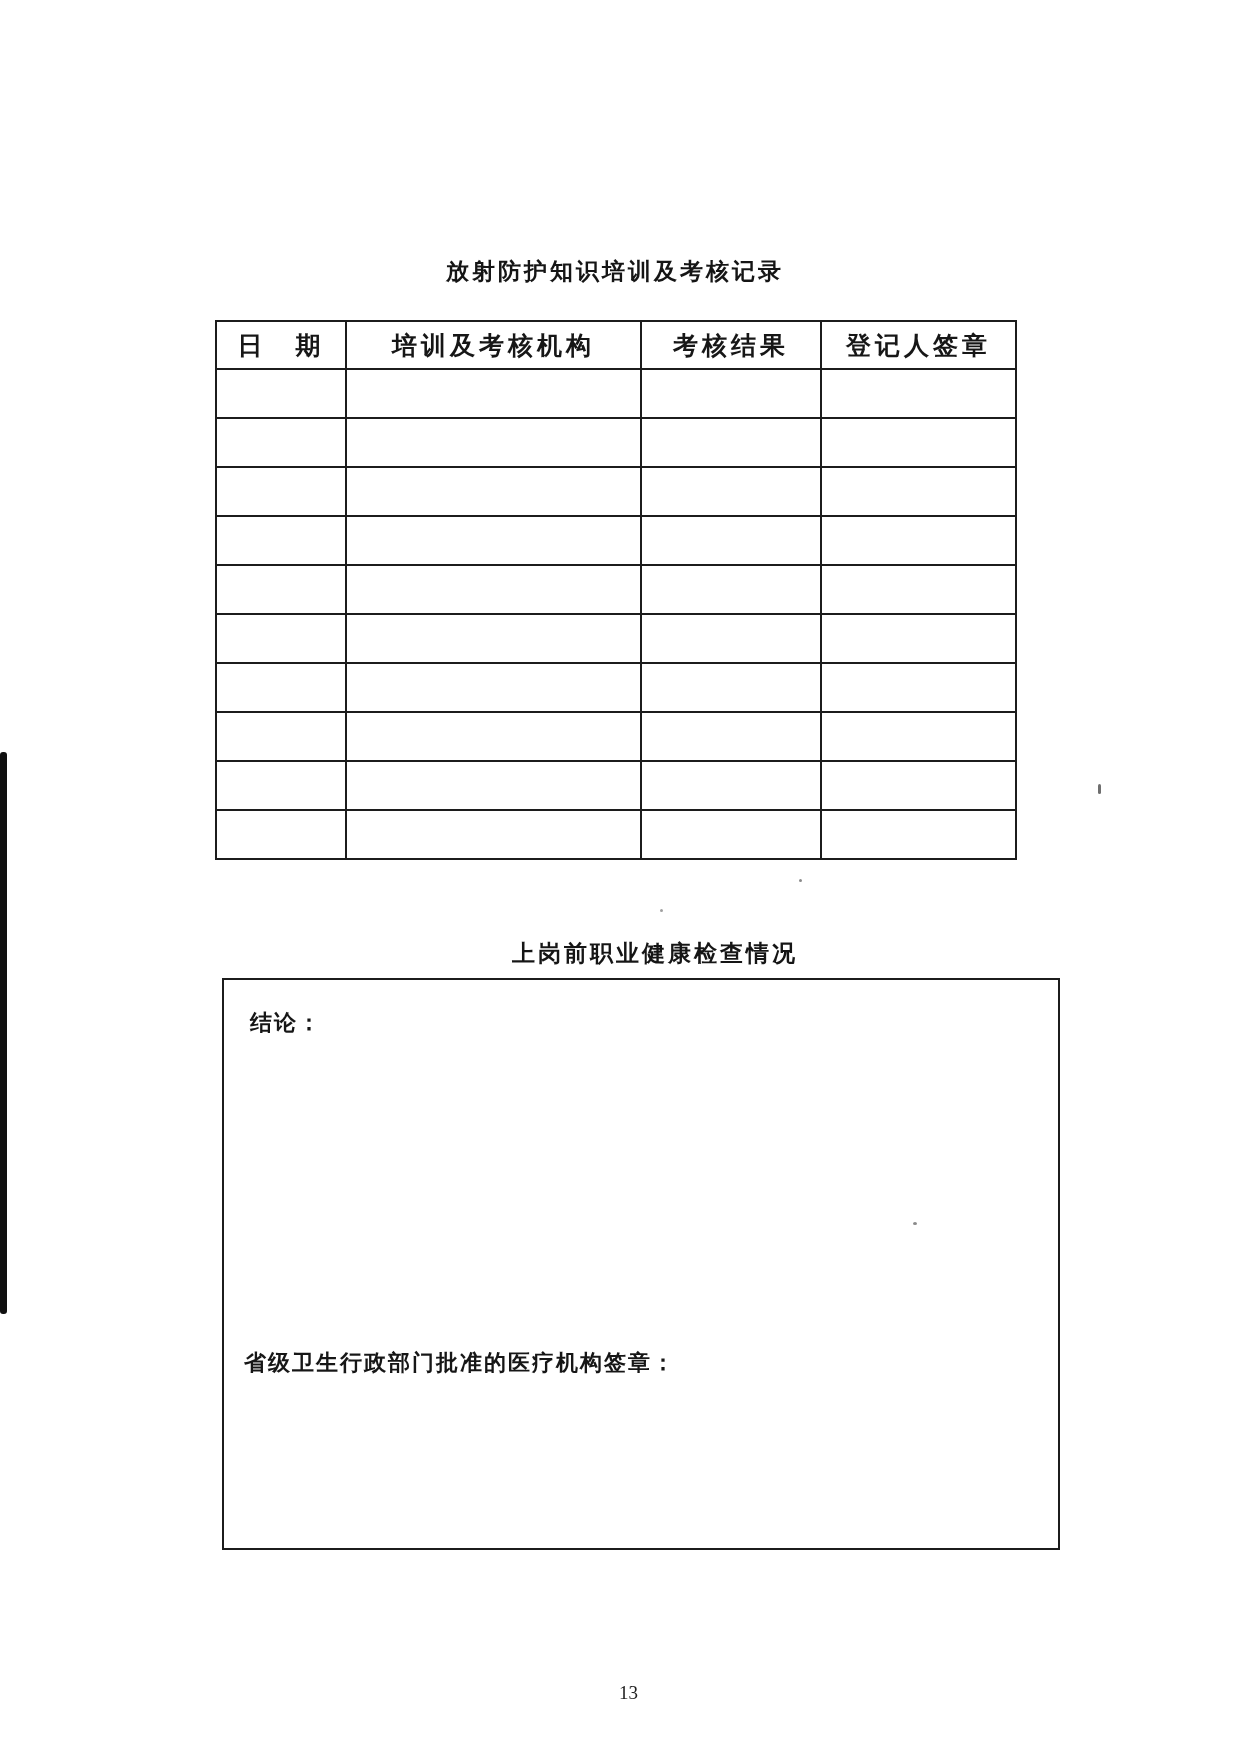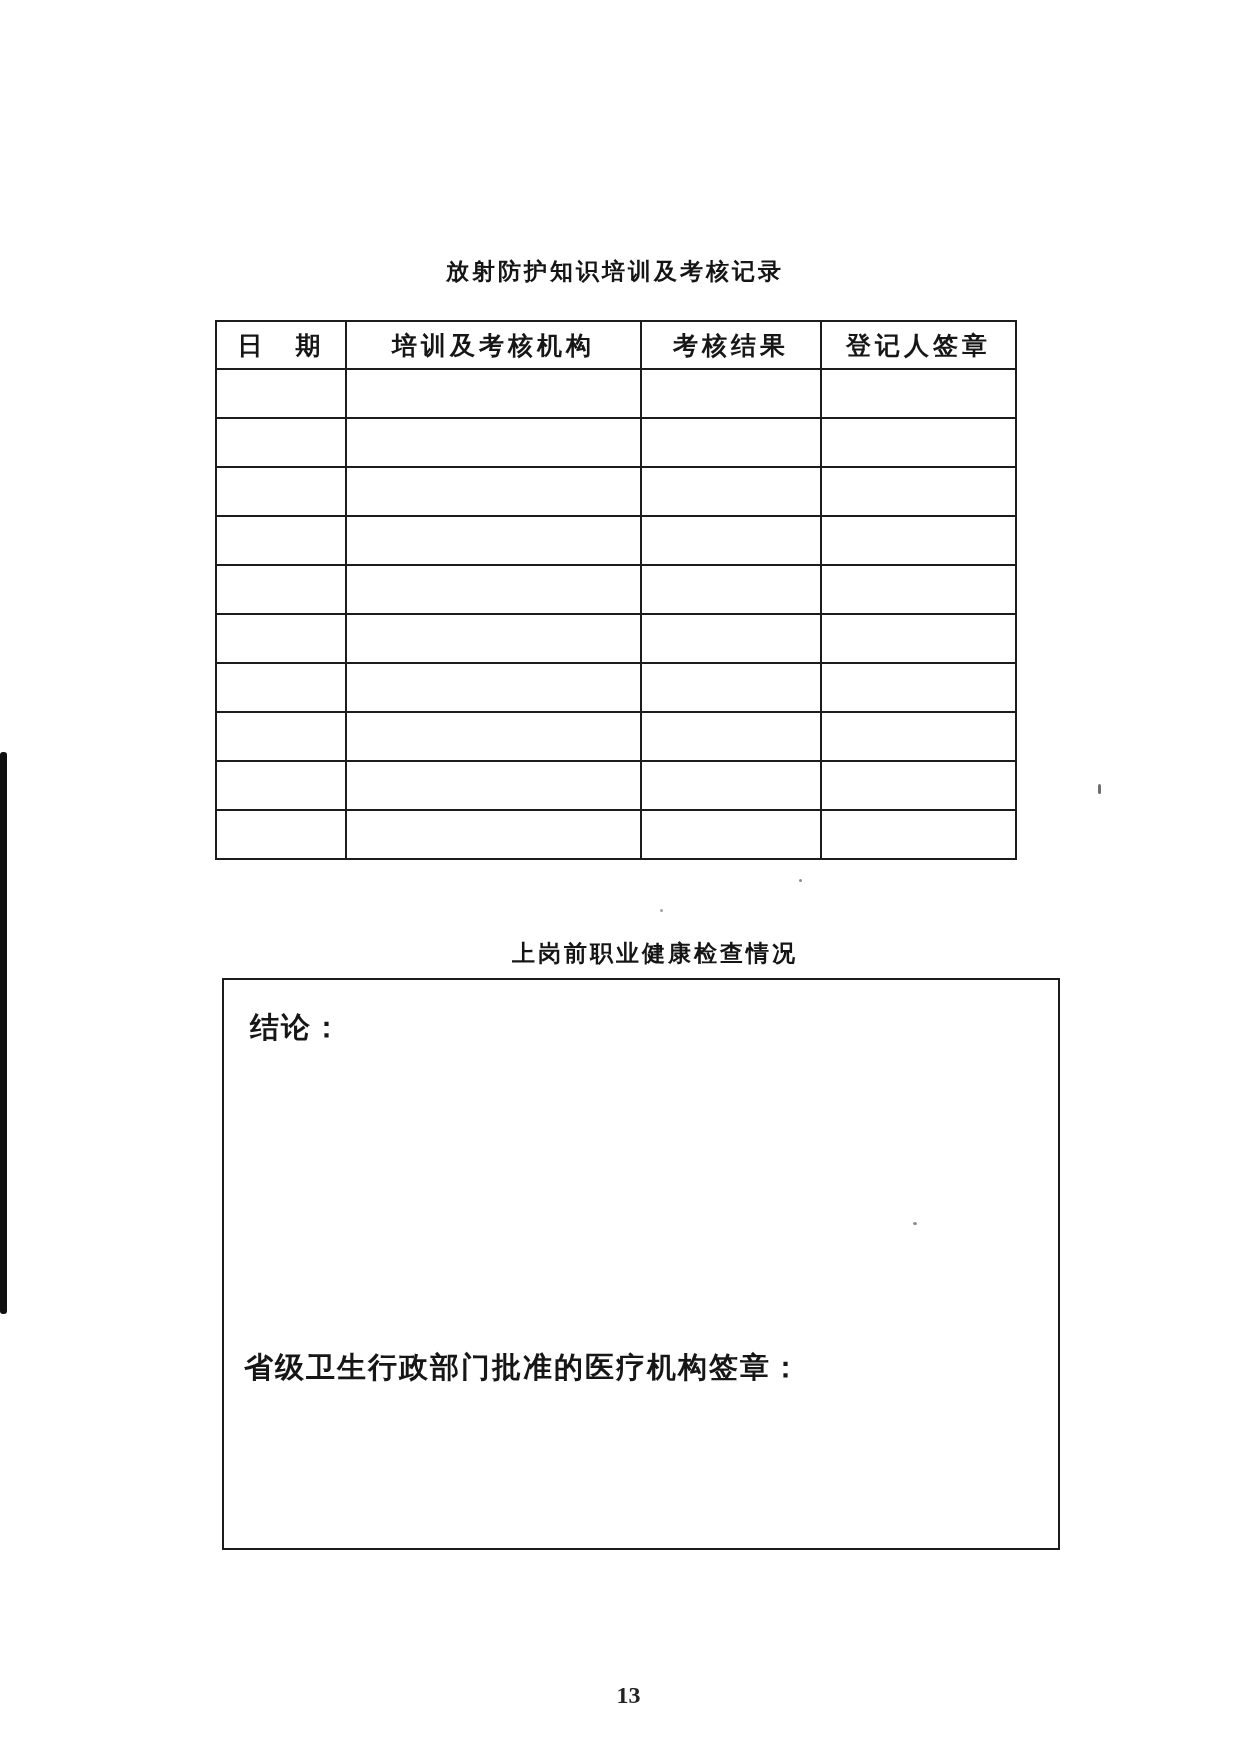--- a/index.html
+++ b/index.html
@@ -60,42 +60,41 @@
     position: absolute;
     left: 222px;
     top: 978px;
     width: 838px;
     height: 572px;
     border: 2px solid #1c1c1c;
     background: #fff;
   }
   .health-box .label {
     position: absolute;
-    font-size: 29px;
+    font-size: 22px;
     font-weight: bold;
     letter-spacing: 2px;
     color: #161616;
   }
   .conclusion { left: 26px; top: 28px; }
   .seal-line  { left: 20px; top: 368px; }
   .date-line  { left: 26px; top: 486px; }
   .date-line .yr { margin-left: 86px; }
   .date-line .mo { margin-left: 48px; }
   .date-line .dy { margin-left: 46px; }
 
   
   .pageno {
     position: absolute;
     left: 0; top: 1682px;
     width: 100%;
     text-align: center;
     font-family: "Liberation Serif", "DejaVu Serif", serif;
-    font-size: 24px;
+    font-size: 19px;
     color: #222;
-    font-weight: bold;
   }
 
   
   .streak {
     position: absolute;
     left: 0; top: 752px;
     width: 7px; height: 562px;
     background: #101010;
     border-radius: 3px;
   }

